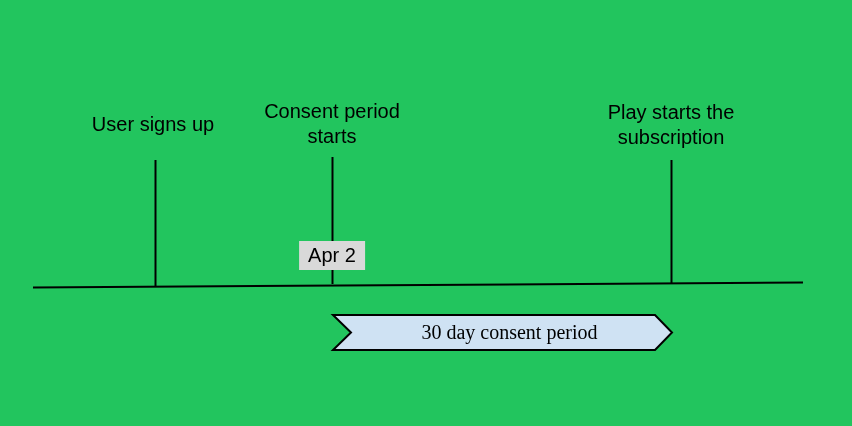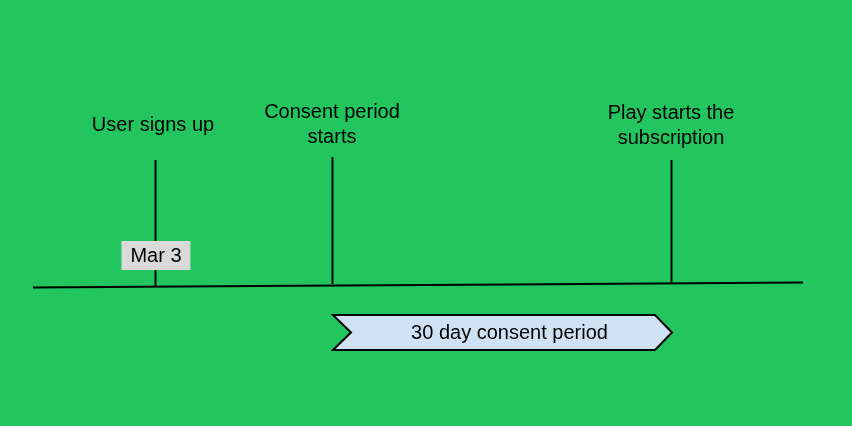--- a/index.html
+++ b/index.html
@@ -54,20 +54,21 @@
     top: 315px;
     width: 339px;
     height: 35px;
     box-sizing: border-box;
     padding-left: 14px;
     display: flex;
     align-items: center;
     justify-content: center;
     font-size: 20px;
     color: #000000;
+    font-family: Liberation Serif, serif;
   }
 </style>
 </head>
 <body>
 
 <div id="canvas">
 
   <svg id="shapes" viewBox="0 0 852 426" xmlns="http://www.w3.org/2000/svg">
 
     <line x1="155.5" y1="160" x2="155.5" y2="286.5" stroke-width="2" stroke="#000000"></line>
@@ -78,17 +79,17 @@
 
     <polygon points="333,315 655,315 672,332.5 655,350 333,350 351,332.5" stroke="#000000" stroke-width="2" stroke-linejoin="miter" fill="#cfe2f3"></polygon>
   </svg>
 
   <div class="event-label e0">User signs up</div>
   <div class="event-label e1">Consent period
 starts</div>
   <div class="event-label e2">Play starts the
 subscription</div>
 
-  <div class="date-badge d0">Mar 3</div>
+  <div class="date-badge d1">Apr 2</div>
 
   <div class="banner-label">30 day consent period</div>
 
 </div>
 
 </body></html>

